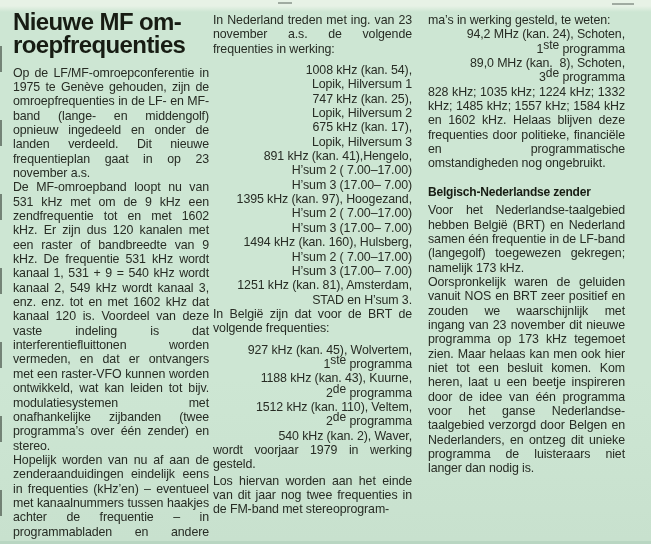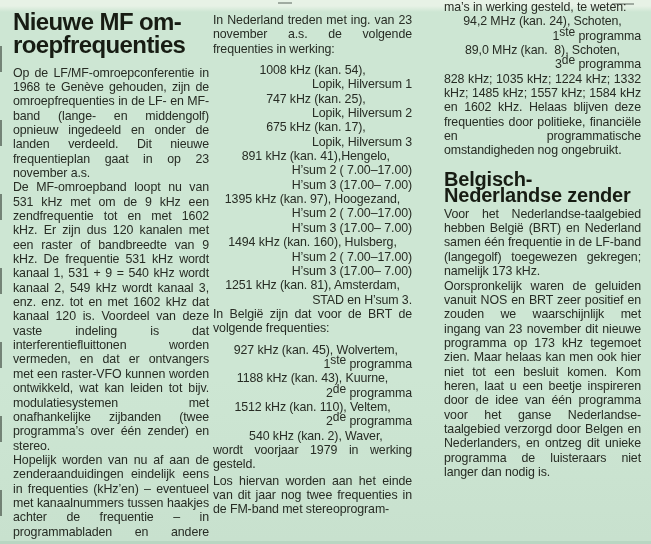--- a/index.html
+++ b/index.html
@@ -26,53 +26,53 @@
   .mark-a{left:278px;top:2px;width:14px;}
   .mark-b{left:612px;top:3px;width:22px;}
   .col{
     position:absolute;top:0;
     font-size:12.4px;line-height:14.35px;
     letter-spacing:-0.1px;
     text-align:justify;
   }
   .col1{left:13px;width:196px;}
   .col2{left:213px;width:199px;padding-top:13px;}
-  .col3{left:444px;width:197px;}
+  .col3{left:428px;width:197px;padding-top:13px;}
   h1{
     margin:11px 0 9px 0;
     font-size:24px;line-height:22.8px;
     font-weight:700;letter-spacing:-0.6px;
     color:var(--ink-strong);
     text-align:left;
   }
   h2{
     margin:13px 0 3px 0;
-    font-size:20px;line-height:16.5px;
+    font-size:12px;line-height:16.5px;
     font-weight:700;letter-spacing:-0.2px;
     color:var(--ink-strong);
     text-align:left;
   }
   p{margin:0;}
   .freq-list{margin-top:7px;}
-  .freq{white-space:pre-wrap;text-align:center;}
+  .freq{white-space:pre-wrap;text-align:right;}
   .loc{text-align:right;white-space:pre-wrap;}
   .gap-top{margin-top:2px;}
   sup{font-size:12px;line-height:0;vertical-align:4px;letter-spacing:0;}
 </style>
 </head>
 <body>
 
 <div class="page">
   <div class="scan-edge-left"></div>
   <div class="scan-mark mark-a"></div>
   <div class="scan-mark mark-b"></div>
 
   <div class="col col1">
     <h1><span>Nieuwe MF om-</span><br><span>roepfrequenties</span></h1>
-    <p>Op de LF/MF-omroepconferentie in 1968 te Genève gehouden, zijn de omroepfrequenties in de LF- en MF-band (lange- en middengolf) opnieuw ingedeeld en onder de landen verdeeld. Dit nieuwe frequentieplan gaat in op 23 november a.s.</p>
+    <p>Op de LF/MF-omroepconferentie in 1975 te Genève gehouden, zijn de omroepfrequenties in de LF- en MF-band (lange- en middengolf) opnieuw ingedeeld en onder de landen verdeeld. Dit nieuwe frequentieplan gaat in op 23 november a.s.</p>
     <p>De MF-omroepband loopt nu van 531 kHz met om de 9 kHz een zendfrequentie tot en met 1602 kHz. Er zijn dus 120 kanalen met een raster of bandbreedte van 9 kHz. De frequentie 531 kHz wordt kanaal 1, 531 + 9 = 540 kHz wordt kanaal 2, 549 kHz wordt kanaal 3, enz. enz. tot en met 1602 kHz dat kanaal 120 is. Voordeel van deze vaste indeling is dat interferentiefluittonen worden vermeden, en dat er ontvangers met een raster-VFO kunnen worden ontwikkeld, wat kan leiden tot bijv. modulatiesystemen met onafhankelijke zijbanden (twee programma’s over één zender) en stereo.</p>
     <p>Hopelijk worden van nu af aan de zenderaanduidingen eindelijk eens in frequenties (kHz’en) – eventueel met kanaalnummers tussen haakjes achter de frequentie – in programmabladen en andere publicaties, afstemschalen enz. weergegeven, inplaats van de onzinnige golflengte (meters).</p>
   </div>
 
   <div class="col col2">
     <p>In Nederland treden met ing. van 23 november a.s. de volgende frequenties in werking:</p>
 
     <div class="freq-list">
       <div>
         <div class="freq">1008 kHz (kan. 54),</div>

